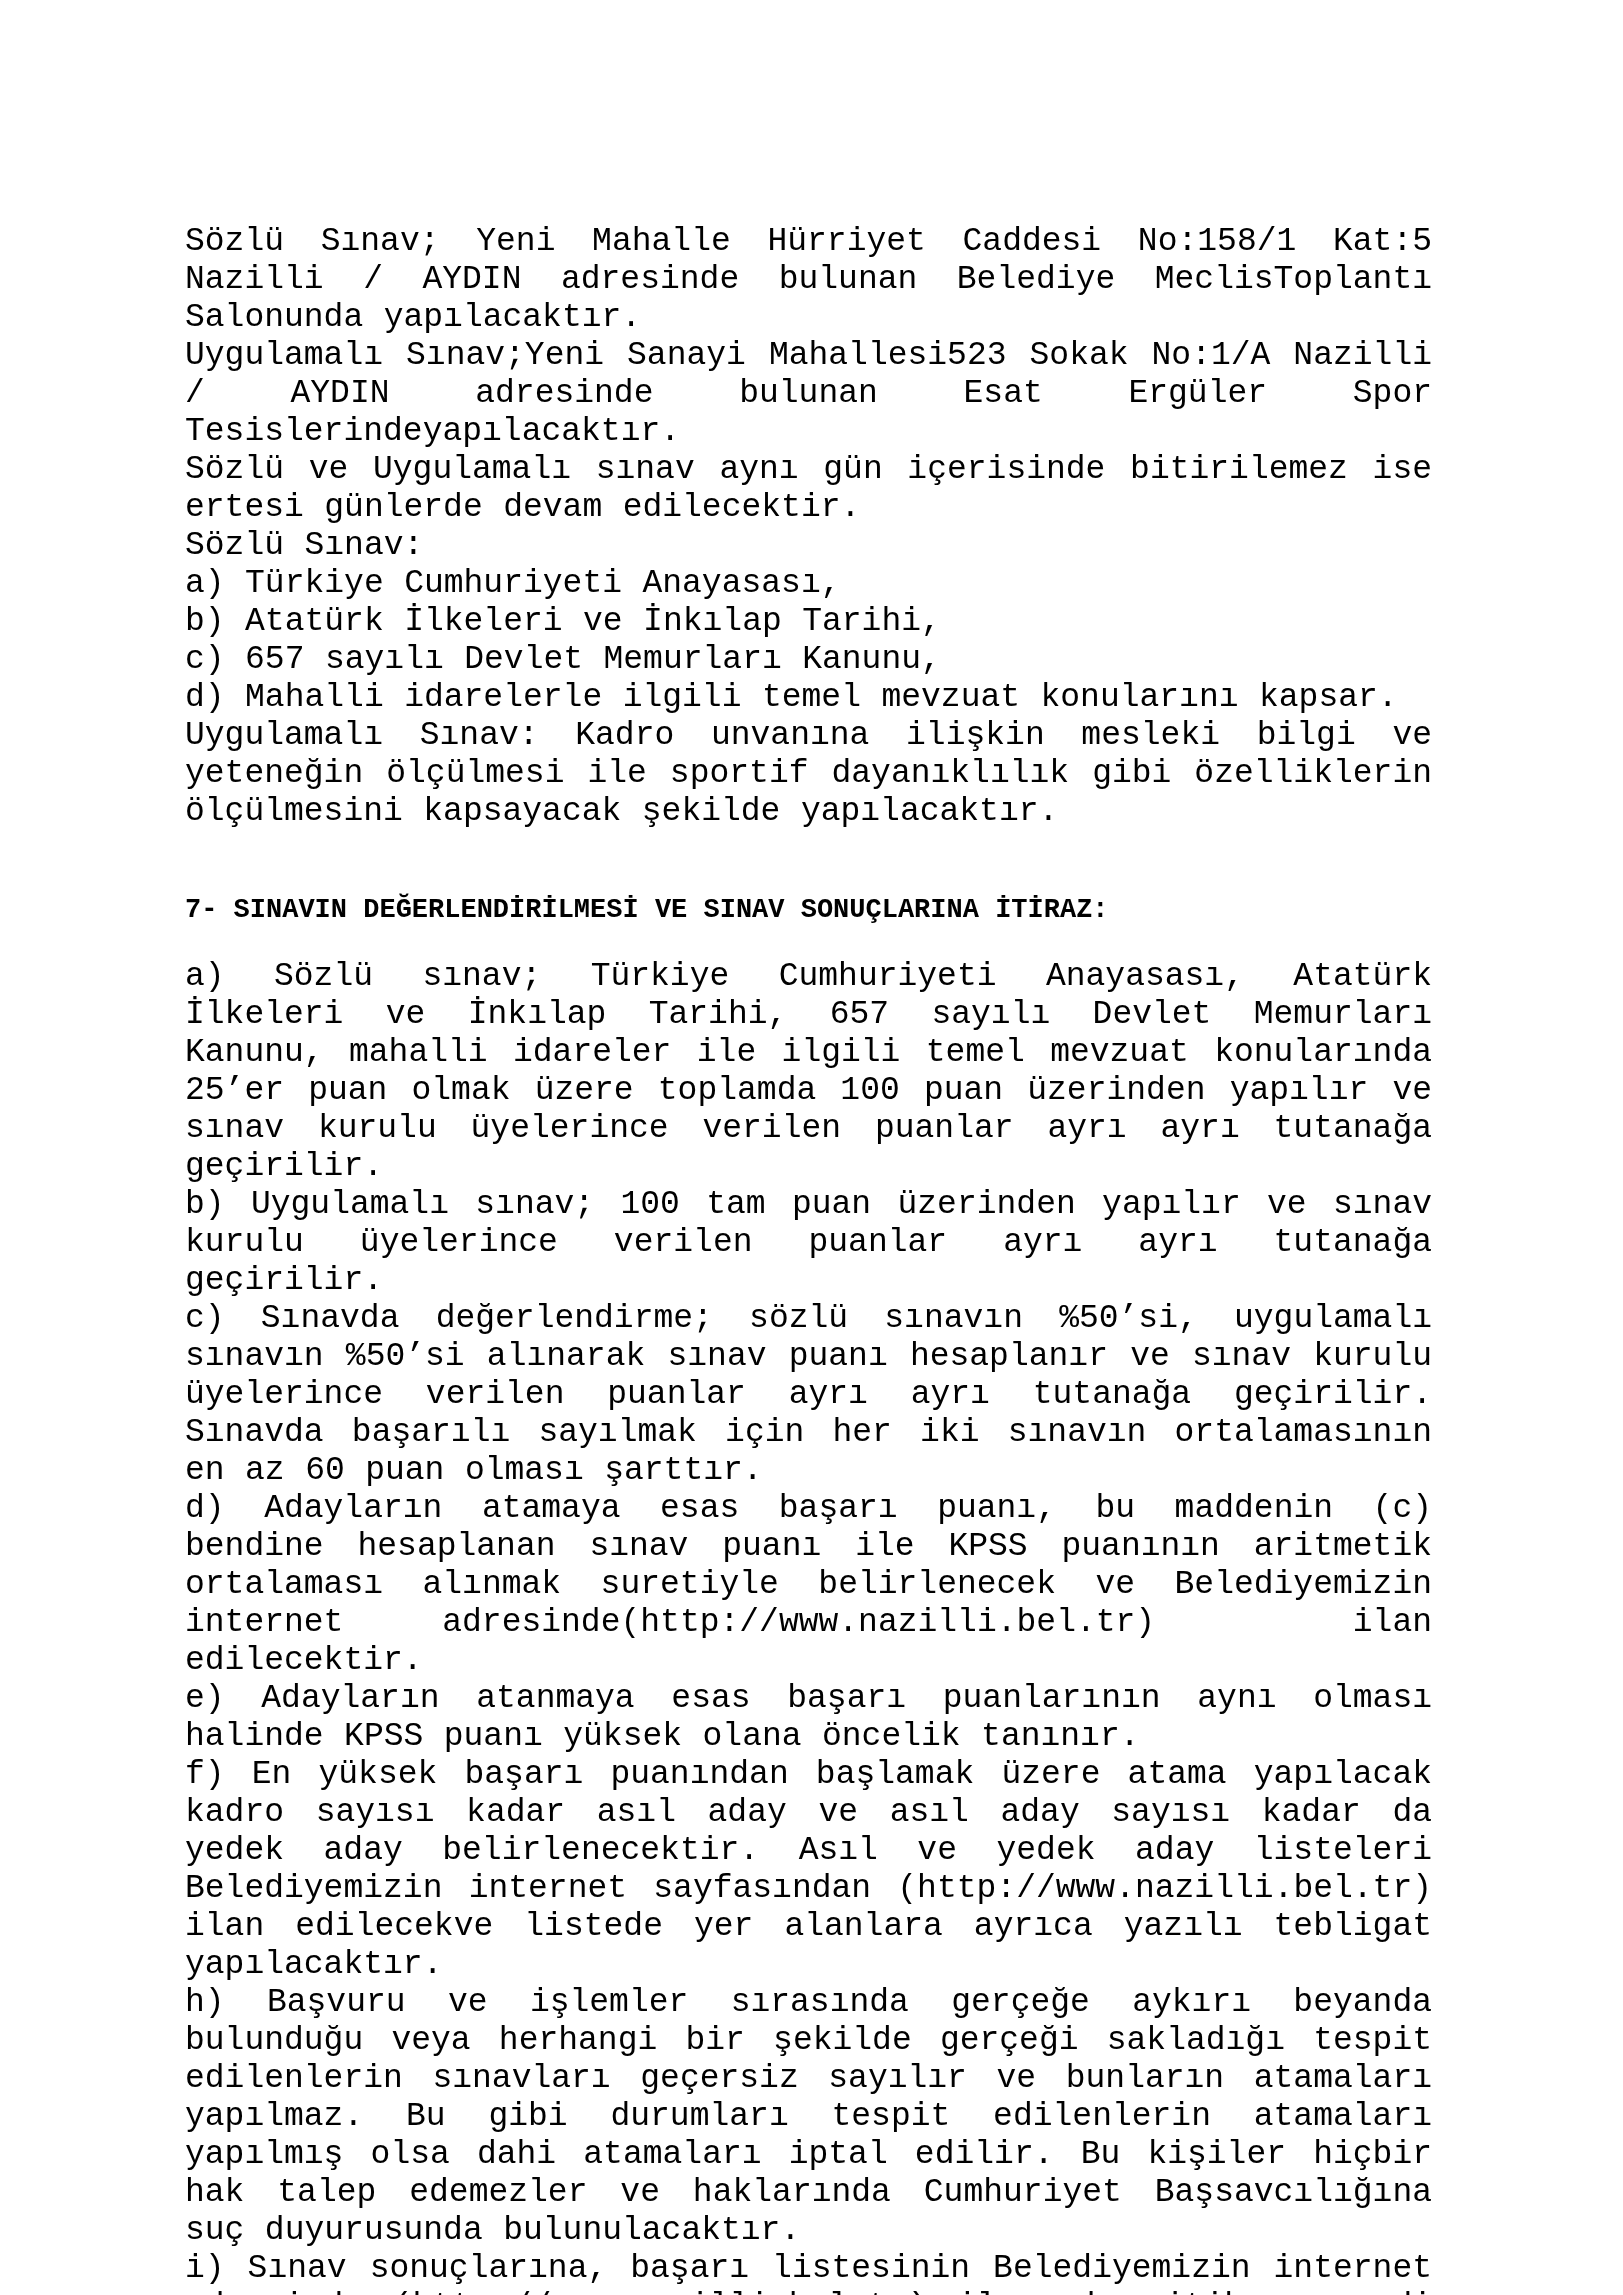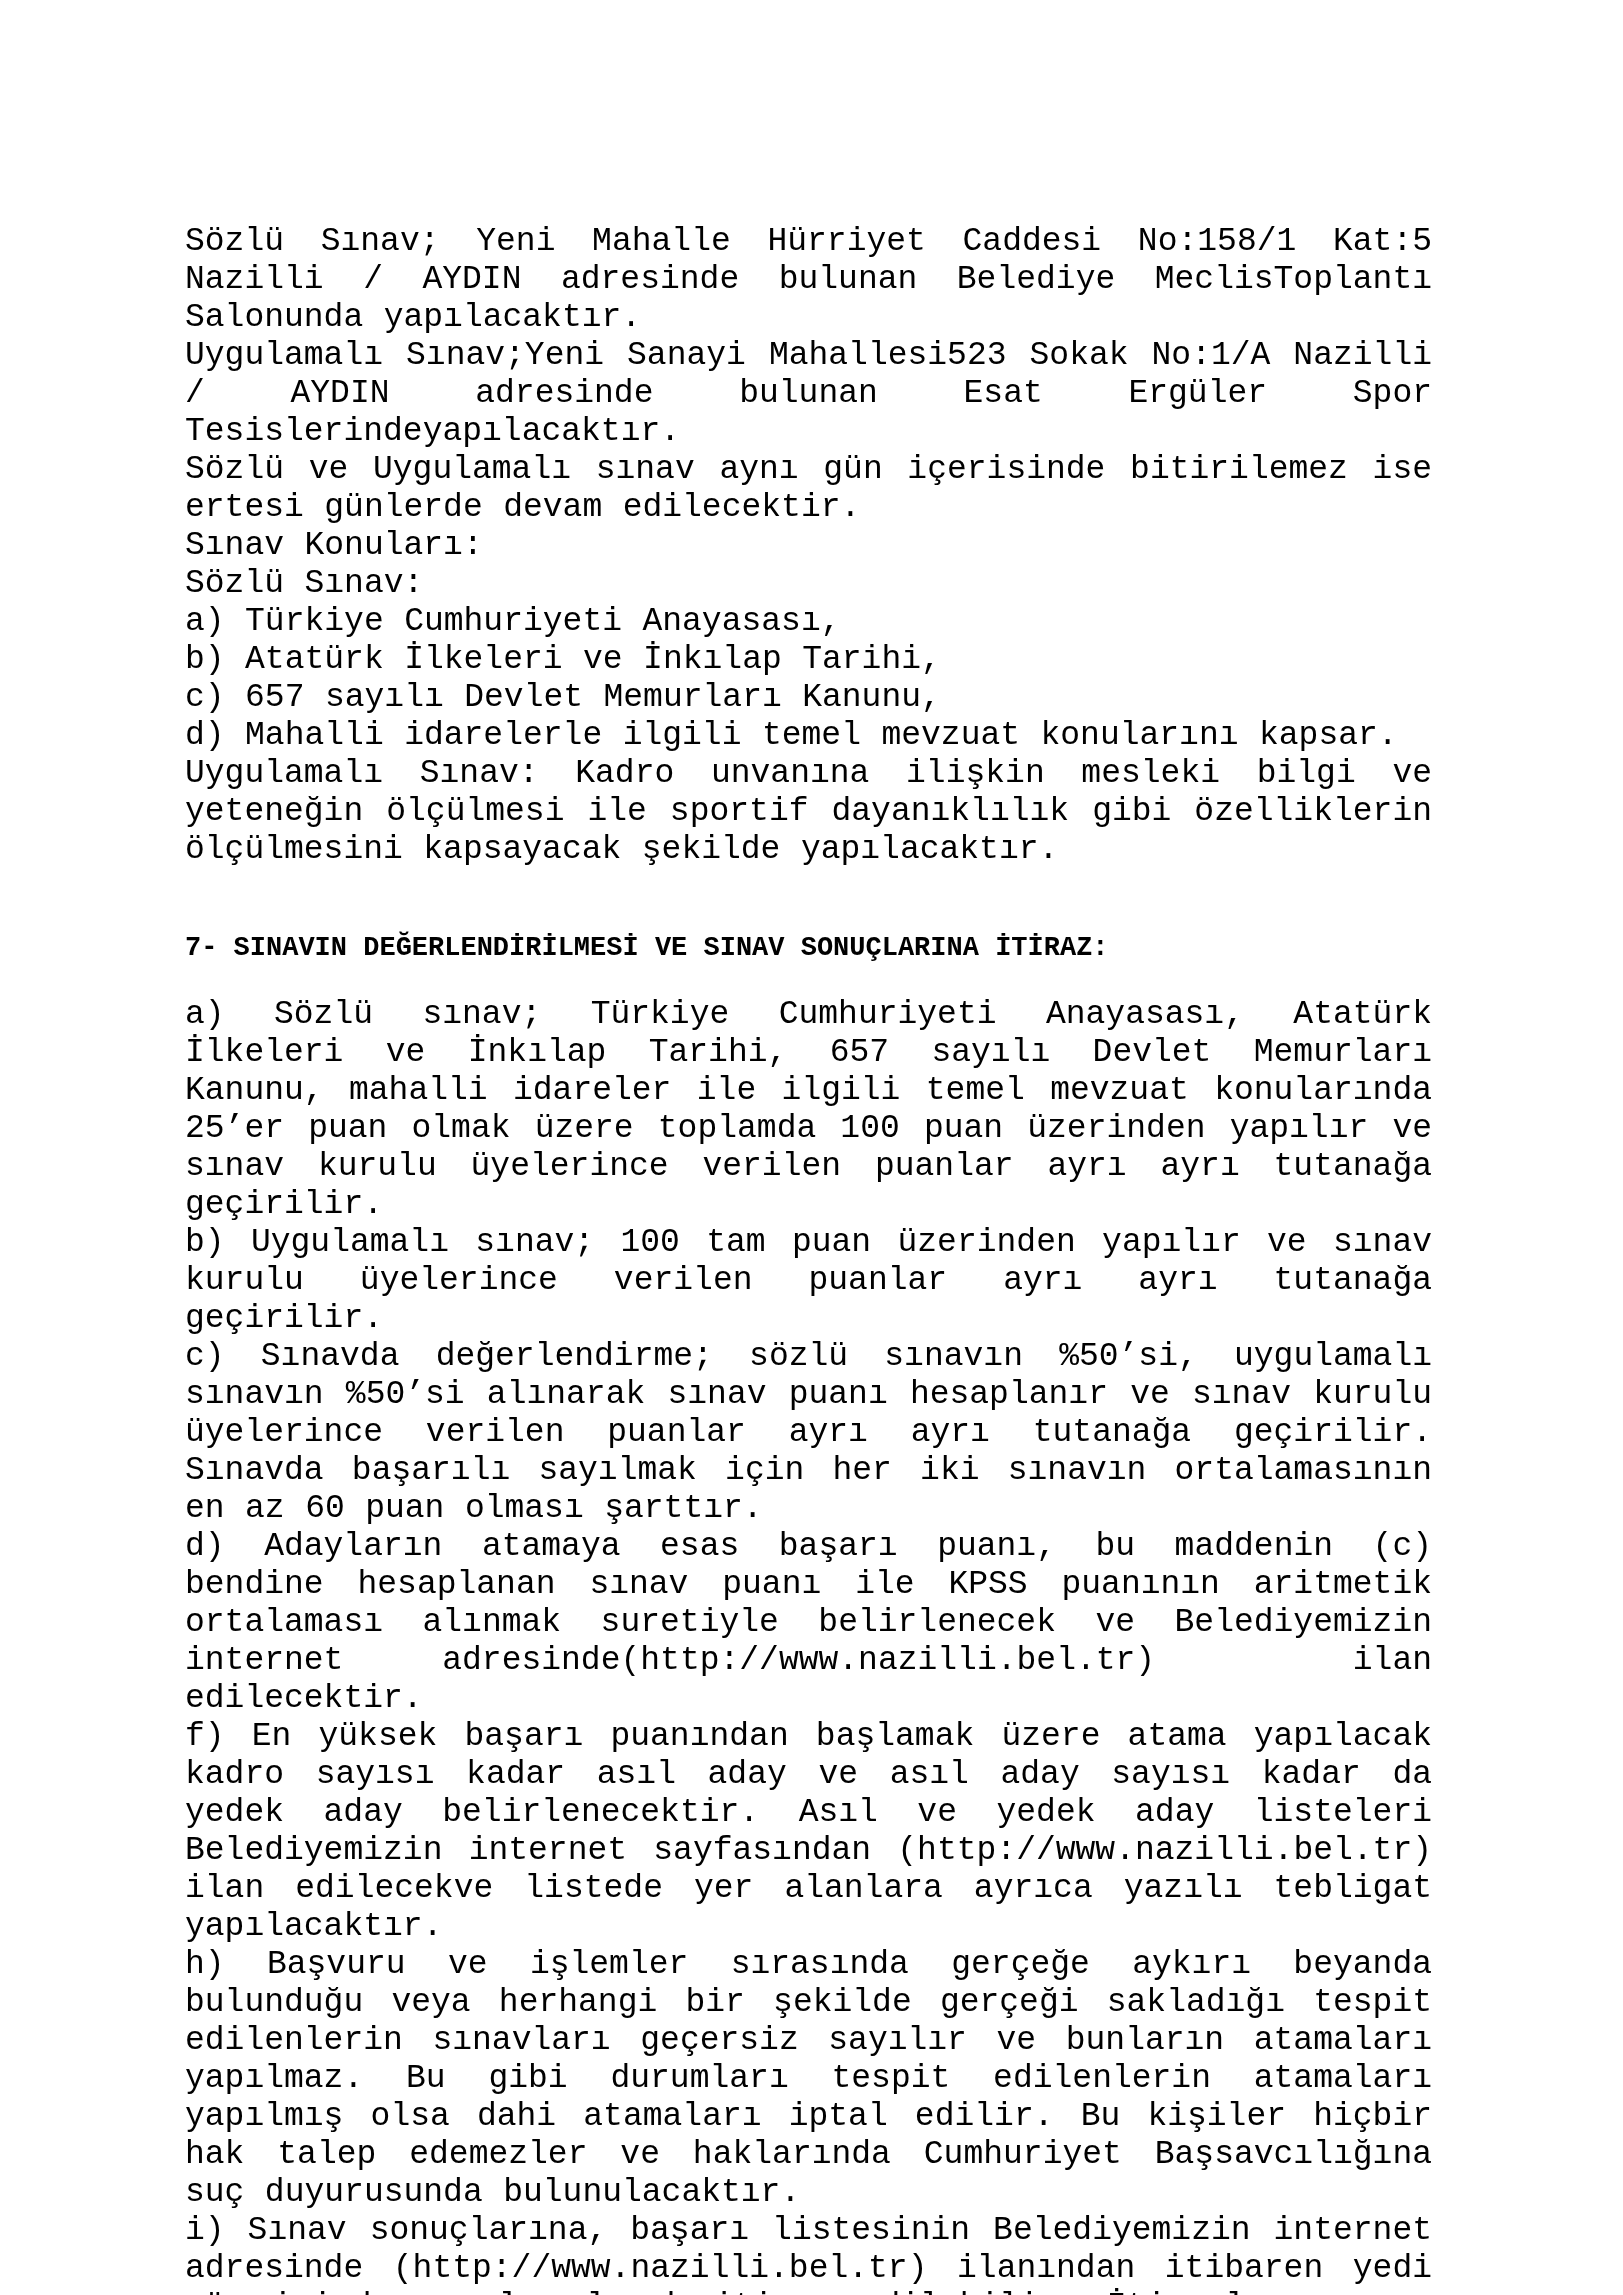--- a/index.html
+++ b/index.html
@@ -37,32 +37,32 @@
     white-space: pre-wrap;
   }
 </style>
 </head>
 <body>
 
 <div class="doc-page">
   <p>Sözlü Sınav; Yeni Mahalle Hürriyet Caddesi No:158/1 Kat:5 Nazilli / AYDIN adresinde bulunan Belediye MeclisToplantı Salonunda yapılacaktır.</p>
   <p>Uygulamalı Sınav;Yeni Sanayi Mahallesi523 Sokak No:1/A Nazilli / AYDIN adresinde bulunan Esat Ergüler Spor Tesislerindeyapılacaktır.</p>
   <p>Sözlü ve Uygulamalı sınav aynı gün içerisinde bitirilemez ise ertesi günlerde devam edilecektir.</p>
-  <p>Sınav Konuları:</p>
   <p>Sözlü Sınav:</p>
   <p>a) Türkiye Cumhuriyeti Anayasası,</p>
   <p>b) Atatürk İlkeleri ve İnkılap Tarihi,</p>
   <p>c) 657 sayılı Devlet Memurları Kanunu,</p>
   <p>d) Mahalli idarelerle ilgili temel mevzuat konularını kapsar.</p>
   <p>Uygulamalı Sınav: Kadro unvanına ilişkin mesleki bilgi ve yeteneğin ölçülmesi ile sportif dayanıklılık gibi özelliklerin ölçülmesini kapsayacak şekilde yapılacaktır.</p>
 
   <h2 class="section-heading">7- SINAVIN DEĞERLENDİRİLMESİ VE SINAV SONUÇLARINA İTİRAZ:</h2>
 
   <p>a) Sözlü sınav; Türkiye Cumhuriyeti Anayasası, Atatürk İlkeleri ve İnkılap Tarihi, 657 sayılı Devlet Memurları Kanunu, mahalli idareler ile ilgili temel mevzuat konularında 25’er puan olmak üzere toplamda 100 puan üzerinden yapılır ve sınav kurulu üyelerince verilen puanlar ayrı ayrı tutanağa geçirilir.</p>
   <p>b) Uygulamalı sınav; 100 tam puan üzerinden yapılır ve sınav kurulu üyelerince verilen puanlar ayrı ayrı tutanağa geçirilir.</p>
   <p>c) Sınavda değerlendirme; sözlü sınavın %50’si, uygulamalı sınavın %50’si alınarak sınav puanı hesaplanır ve sınav kurulu üyelerince verilen puanlar ayrı ayrı tutanağa geçirilir. Sınavda başarılı sayılmak için her iki sınavın ortalamasının en az 60 puan olması şarttır.</p>
   <p>d) Adayların atamaya esas başarı puanı, bu maddenin (c) bendine hesaplanan sınav puanı ile KPSS puanının aritmetik ortalaması alınmak suretiyle belirlenecek ve Belediyemizin internet adresinde(http://www.nazilli.bel.tr)  ilan edilecektir.</p>
+  <p>e) Adayların atanmaya esas başarı puanlarının aynı olması halinde KPSS puanı yüksek olana öncelik tanınır.</p>
   <p>f) En yüksek başarı puanından başlamak üzere atama yapılacak kadro sayısı kadar asıl aday ve asıl aday sayısı kadar da yedek aday belirlenecektir. Asıl ve yedek aday listeleri Belediyemizin internet sayfasından (http://www.nazilli.bel.tr) ilan edilecekve listede yer alanlara ayrıca yazılı tebligat yapılacaktır.</p>
   <p>h) Başvuru ve işlemler sırasında gerçeğe aykırı beyanda bulunduğu veya herhangi bir şekilde gerçeği sakladığı tespit edilenlerin sınavları geçersiz sayılır ve bunların atamaları yapılmaz. Bu gibi durumları tespit edilenlerin atamaları yapılmış olsa dahi atamaları iptal edilir. Bu kişiler hiçbir hak talep edemezler ve haklarında Cumhuriyet Başsavcılığına suç duyurusunda bulunulacaktır.</p>
   <p>i) Sınav sonuçlarına, başarı listesinin Belediyemizin internet adresinde (http://www.nazilli.bel.tr) ilanından itibaren yedi gün içinde yazılı olarak itiraz edilebilir. İtirazlar, sınav kurulu tarafından yedi gün içerisinde sonuçlandırılır ve ilgiliye yazılı olarak bilgi verilir.</p>
   <p>İlan Olunur.</p>
 </div>
 
 
 </body></html>

